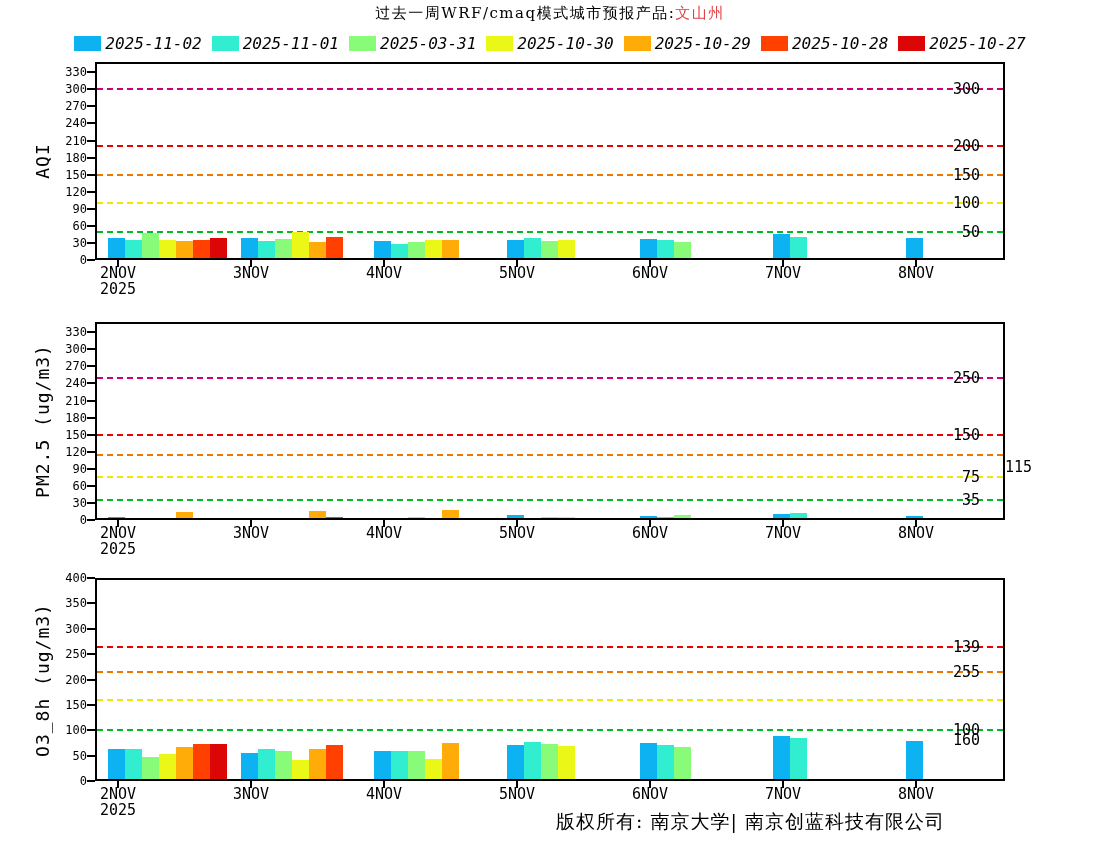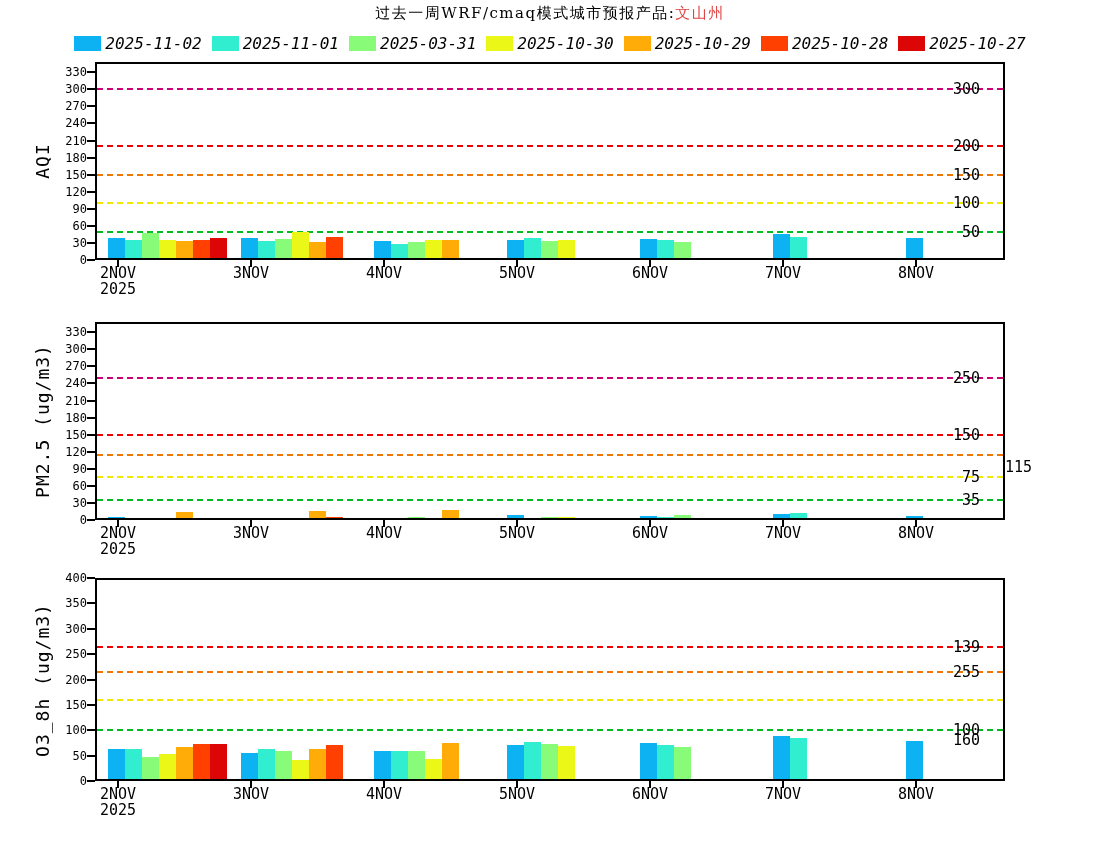--- a/index.html
+++ b/index.html
@@ -288,13 +288,14 @@
       <div class="xtick-label" style="left: 349px; top: 786px;">4NOV</div>
       <div class="xtick-mark" style="left: 516px; top: 781px;"></div>
       <div class="xtick-label" style="left: 482px; top: 786px;">5NOV</div>
       <div class="xtick-mark" style="left: 649px; top: 781px;"></div>
       <div class="xtick-label" style="left: 615px; top: 786px;">6NOV</div>
       <div class="xtick-mark" style="left: 782px; top: 781px;"></div>
       <div class="xtick-label" style="left: 748px; top: 786px;">7NOV</div>
       <div class="xtick-mark" style="left: 915px; top: 781px;"></div>
       <div class="xtick-label" style="left: 881px; top: 786px;">8NOV</div>
     </div>
+  <div class="caption">版权所有: 南京大学| 南京创蓝科技有限公司</div>
 </div>
 
 </body></html>

